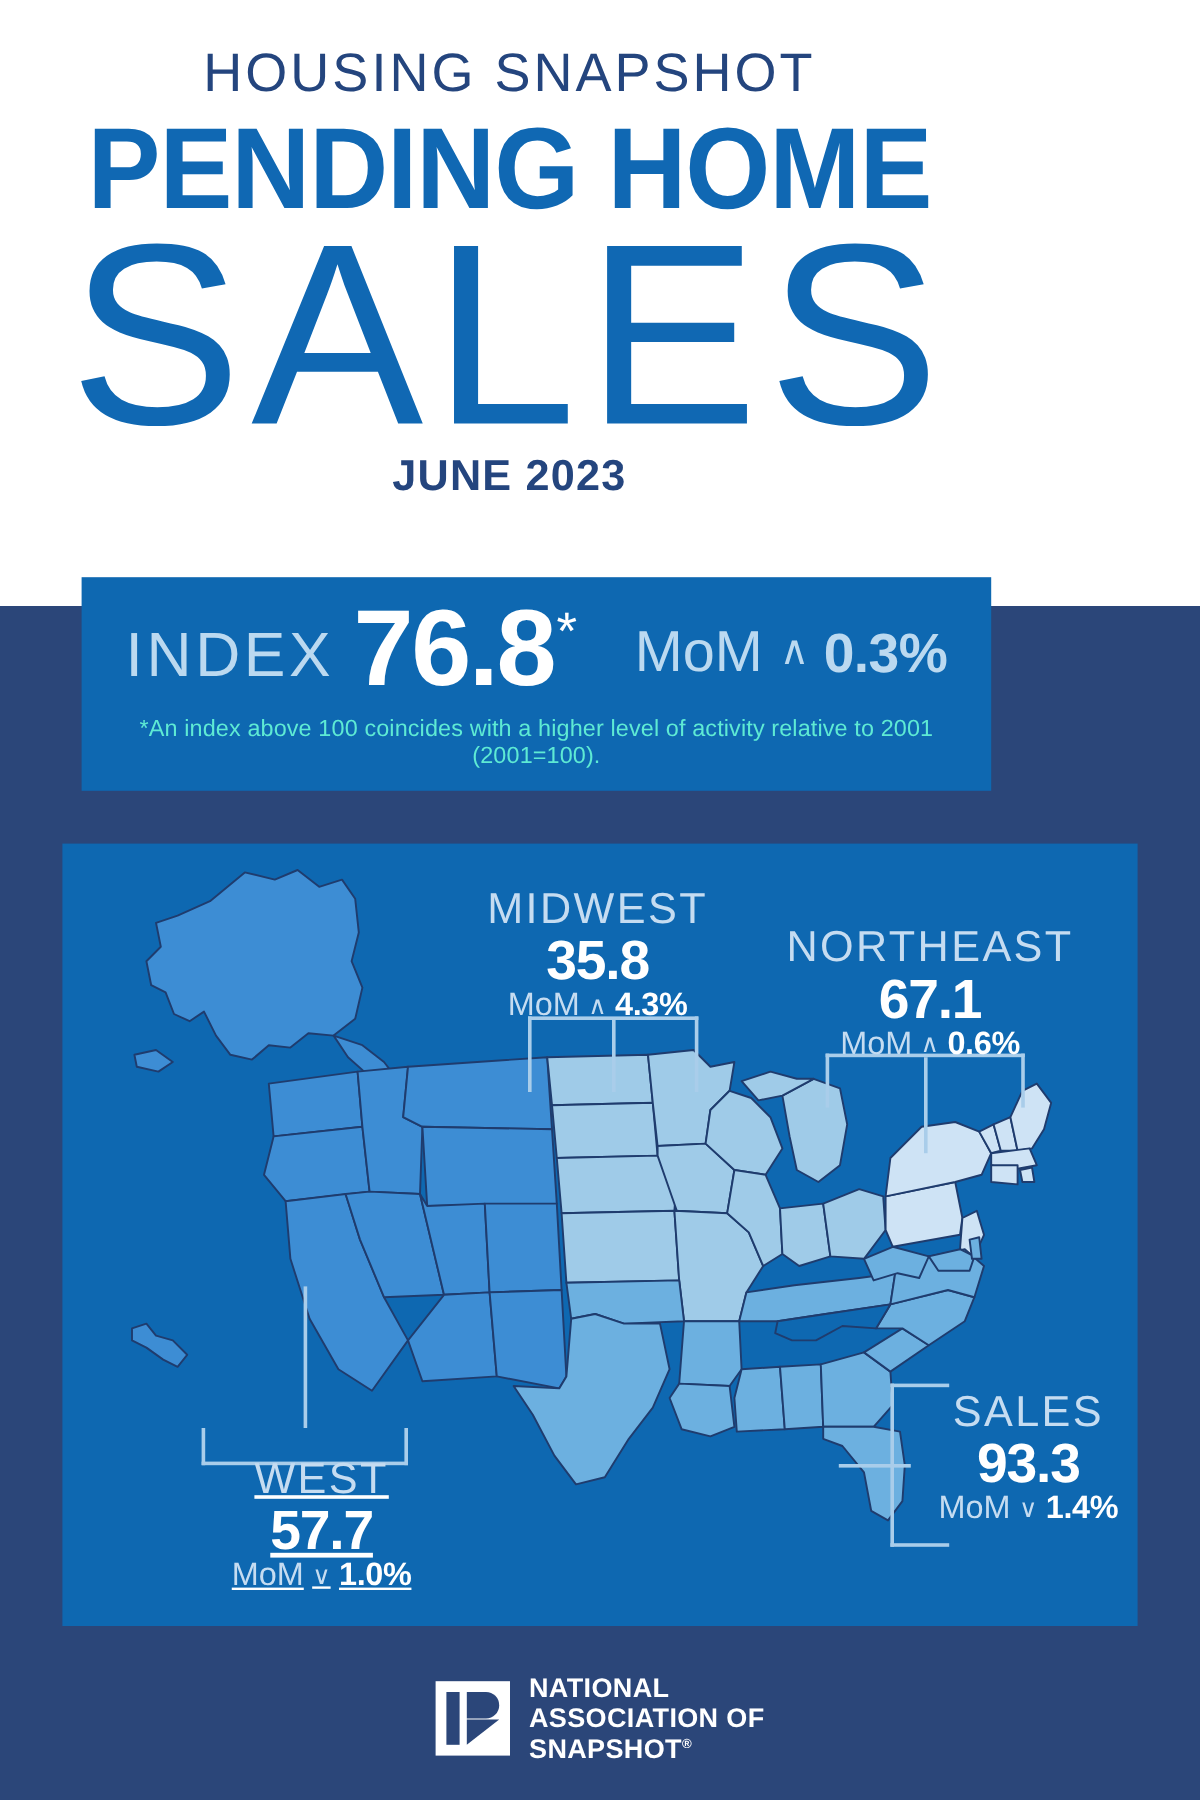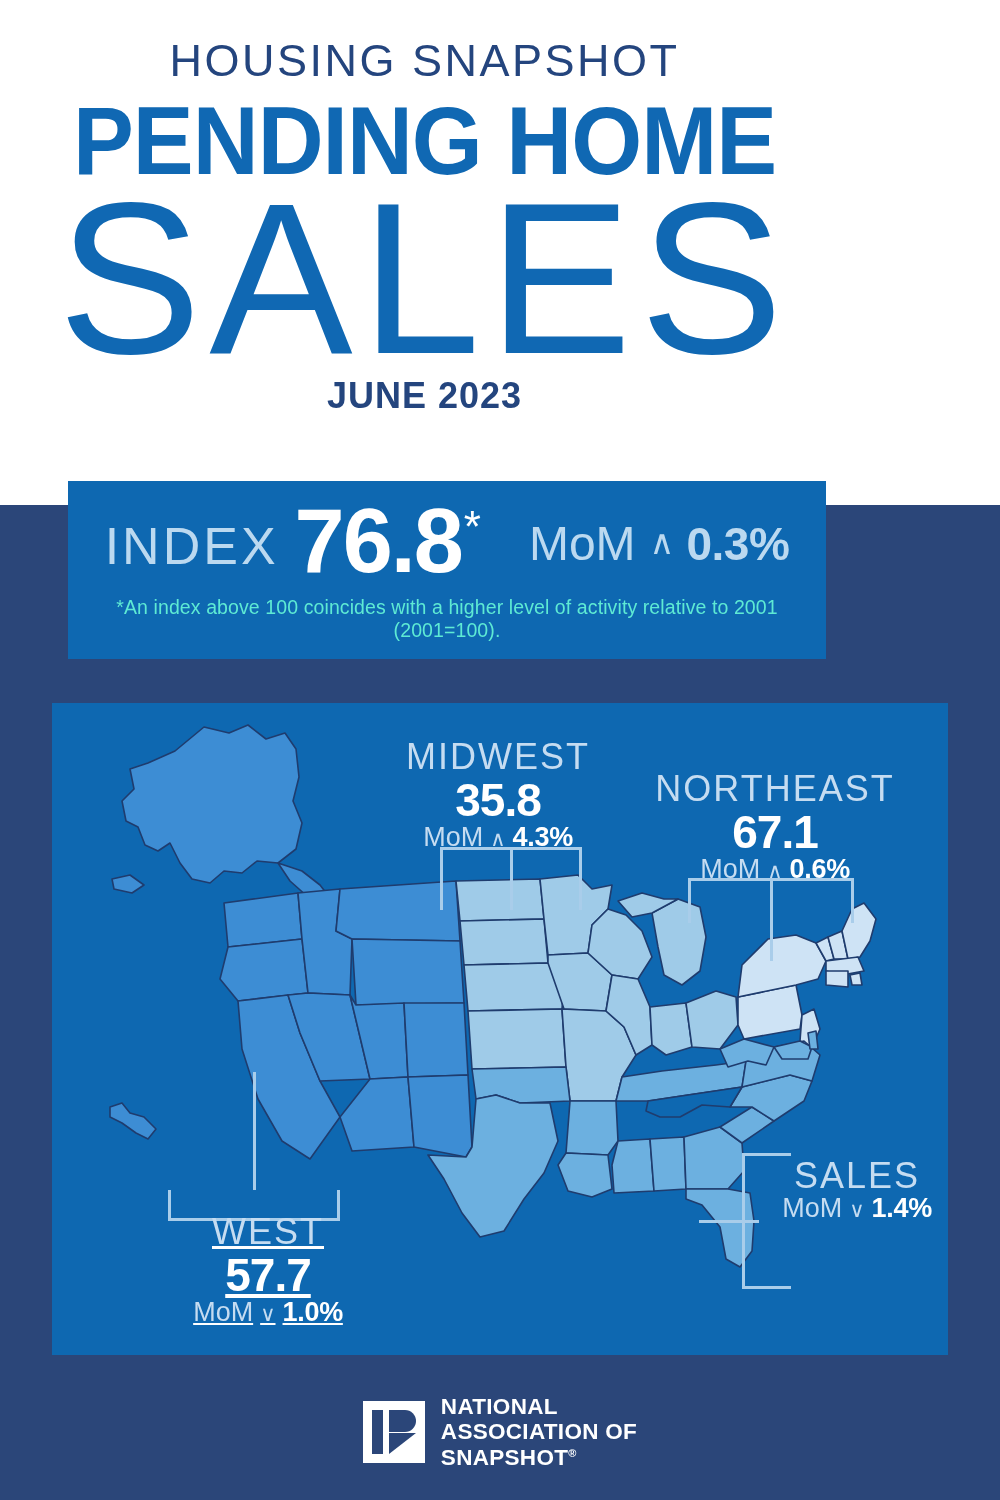--- a/index.html
+++ b/index.html
@@ -258,20 +258,21 @@
   <div class="region-value">67.1</div>
   <div class="region-mom">
     <span class="m-label">MoM</span>
     <span class="m-arrow">∧</span>
     <span class="m-pct">0.6%</span>
   </div>
 </div>
 
 <div class="callout" id="callout-south">
   <div class="region-name">SALES</div>
+  <div class="region-value">93.3</div>
   <div class="region-mom">
     <span class="m-label">MoM</span>
     <span class="m-arrow">∨</span>
     <span class="m-pct">1.4%</span>
   </div>
 </div>
 
 <div class="callout" id="callout-west">
   <div class="region-name">WEST</div>
   <div class="region-value">57.7</div>

